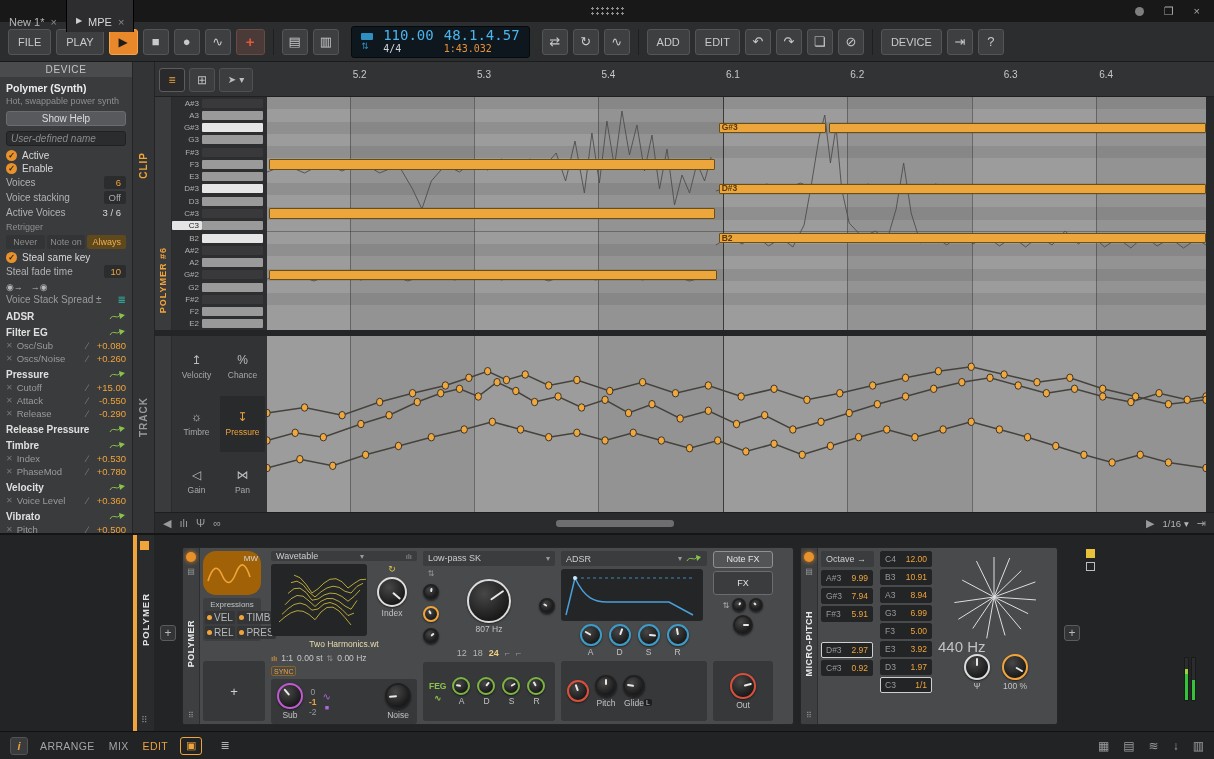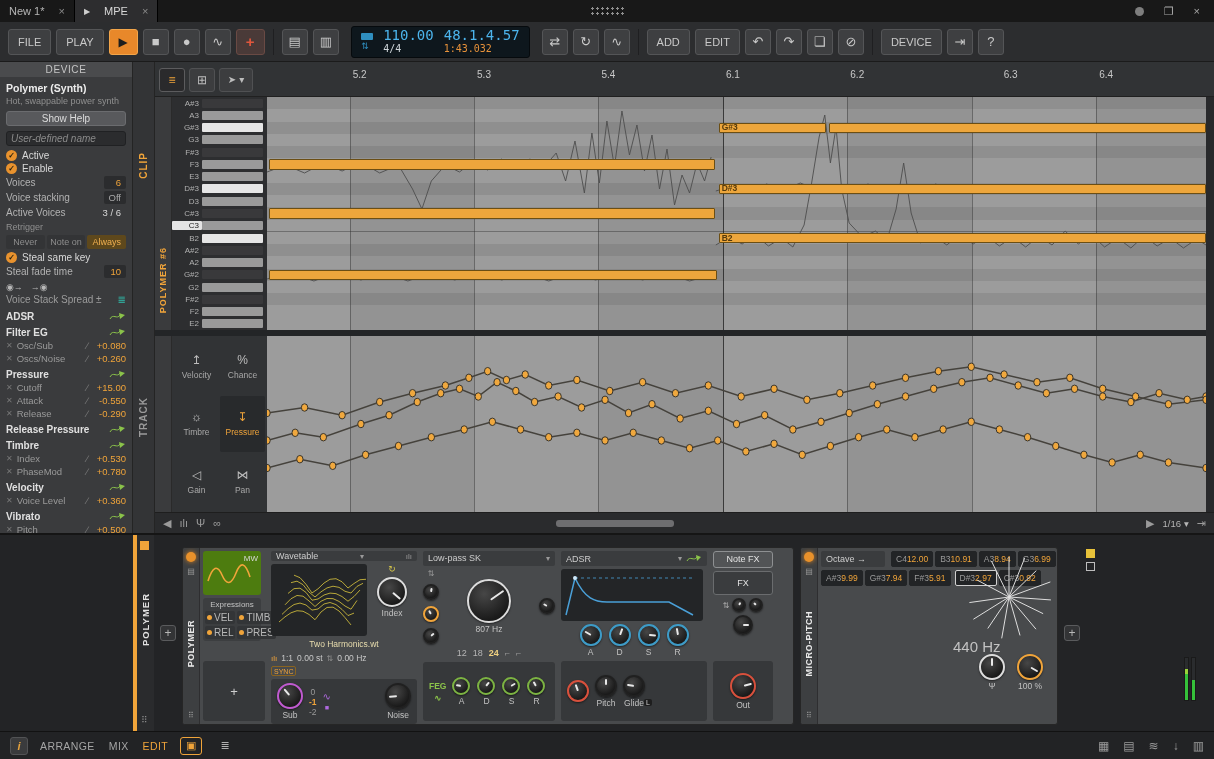--- a/index.html
+++ b/index.html
@@ -1,21 +1,21 @@
 <!DOCTYPE html>
 <html><head>
 <meta charset="utf-8">
 <style>
 *{margin:0;padding:0;box-sizing:border-box;}
 html,body{background:#141414;}
 #app{position:relative;width:1214px;height:759px;background:#2f3132;font-family:"Liberation Sans",sans-serif;font-size:11px;color:#c8c8c8;overflow:hidden;}
 
 
 .titlebar{position:absolute;top:0;left:0;right:0;height:22px;background:#181818;display:flex;align-items:stretch;z-index:30;}
-.tab{display:flex;align-items:center;gap:14px;padding:0 9px;border-right:1px solid #000;color:#b5b5b5;font-size:11px;cursor:default;}
+.tab{display:flex;gap:6px;padding:16px 9px;border-right:1px solid #000;color:#b5b5b5;font-size:11px;cursor:default;}
 .tab.active{background:#2d2d2f;color:#d8d8d8;}
 .tab .x{color:#8a8a8a;font-size:11px;}
 .tab .playg{color:#cfcfcf;font-size:8px;}
 .logo-dots{position:absolute;left:50%;top:6px;transform:translateX(-50%);width:34px;height:11px;
  background-image:radial-gradient(#8f8f8f 1.1px,transparent 1.3px);background-size:5px 5px;}
 .win-controls{margin-left:auto;display:flex;align-items:center;gap:20px;padding-right:14px;color:#a8a8a8;}
 .win-controls .circ{width:9px;height:9px;border-radius:50%;background:#7e7e7e;display:inline-block;}
 
 
 .toolbar{position:absolute;top:22px;left:0;right:0;height:40px;background:#2c2d2f;border-bottom:1px solid #1b1b1b;display:flex;align-items:center;gap:5px;padding:0 8px;z-index:29;}
@@ -122,21 +122,21 @@
 .track-strip .thandle{position:absolute;bottom:6px;left:4px;color:#8a8a8a;font-size:9px;}
 .chain{flex:1;display:flex;align-items:flex-start;gap:6px;padding:12px 8px 0 6px;position:relative;}
 .addbtn{width:16px;height:16px;border:1px solid #5a5b5d;border-radius:3px;color:#b8b8b8;display:flex;align-items:center;justify-content:center;font-size:12px;margin-top:78px;background:#333436;}
 .device{height:178px;background:#484a4c;border:1px solid #262626;border-radius:3px;display:flex;overflow:hidden;}
 .dev-header{width:17px;background:#3d3f41;border-right:1px solid #2e2e30;display:flex;flex-direction:column;align-items:center;padding:4px 0;gap:5px;flex:none;}
 .pwr{width:10px;height:10px;border-radius:50%;background:#e8912b;box-shadow:0 0 5px #d98420;flex:none;}
 .dev-header .hico{color:#9a9a9a;font-size:8px;}
 .dev-header .vname{flex:1;display:flex;align-items:center;}
 .dev-header .vname span{writing-mode:vertical-rl;transform:rotate(180deg);color:#e8e8e8;font-size:9px;font-weight:bold;letter-spacing:.5px;}
 .dcol{display:flex;flex-direction:column;padding:3px;gap:3px;}
-.scope{width:58px;height:44px;background:#4d7c0f;border-radius:3px;position:relative;padding:2px;}
+.scope{width:58px;height:44px;background:#a16207;border-radius:13px;position:relative;padding:2px;}
 .scope .mw{position:absolute;right:3px;top:3px;color:#d8d8d8;font-size:8px;}
 .exprbox{width:58px;background:#3c3e40;border-radius:3px;padding:2px;}
 .exprbox .etitle{color:#c2c2c2;font-size:8px;text-align:center;margin-bottom:2px;}
 .expgrid{display:grid;grid-template-columns:1fr 1fr;gap:2px;}
 .expcell{display:flex;align-items:center;gap:2px;font-size:10px;color:#b8b8b8;background:#333537;border-radius:2px;padding:1px 2px;}
 .led{width:5px;height:5px;border-radius:50%;background:#f0a43a;flex:none;}
 .dd{height:15px;background:#3a3c3e;border-radius:2px;color:#cccccc;font-size:9px;display:flex;align-items:center;gap:4px;padding:0 5px;}
 .dd .ar{color:#999;font-size:8px;margin-left:auto;}
 .wtwrap{display:flex;gap:3px;}
 .wtdisp{width:96px;height:72px;background:#232527;border-radius:3px;}
@@ -165,21 +165,21 @@
 .fxtab.sel{background:#525456;border-color:#8e9092;}
 .tinyrow{display:flex;align-items:center;gap:3px;justify-content:center;color:#b0b0b0;font-size:8px;}
 .knob{position:relative;border-radius:50%;background:radial-gradient(circle at 38% 32%,#474747,#1a1a1a 72%);box-shadow:0 1px 2px rgba(0,0,0,.55);flex:none;}
 .knob i{position:absolute;inset:1px;border-radius:50%;transform:rotate(var(--rot,0deg));}
 .knob i::after{content:"";position:absolute;left:50%;top:1px;width:2px;height:42%;margin-left:-1px;background:#e8e8e8;border-radius:1px;}
 .k14{width:14px;height:14px}.k16{width:16px;height:16px}.k18{width:18px;height:18px}.k20{width:20px;height:20px}.k22{width:22px;height:22px}.k26{width:26px;height:26px}.k30{width:30px;height:30px}.k44{width:44px;height:44px}
 .rw{border:2px solid #dcdcdc}.rg{border:2px solid #7cb342}.rr{border:2px solid #d8503c}.ro{border:2px solid #f0a43a}.rp{border:2px solid #c05ad0}.rc{border:2px solid #3d9bc7}.rd{border:2px solid #202020}
 .kwrap{display:flex;flex-direction:column;align-items:center;gap:2px;}
 .klab{font-size:8.5px;color:#c2c2c2;line-height:9px;}
 
-.mp-table{display:flex;flex-direction:row;gap:2px;}
+.mp-table{display:flex;flex-direction:column;gap:2px;}
 .mprow{width:52px;height:16px;background:#222426;border:1px solid #222426;border-radius:2px;display:flex;align-items:center;justify-content:space-between;padding:0 4px;font-size:8.5px;}
 .mprow .n{color:#9a9a9a;}
 .mprow .v{color:#f0a43a;}
 .mprow.sel{border-color:#cfcfcf;}
 .mpgap{height:16px;}
 .starbox{width:116px;height:88px;position:relative;}
 .chipsq{width:9px;height:9px;flex:none;}
 .meter{display:flex;gap:2px;align-items:flex-end;margin:110px 10px 0 auto;}
 .meter .mbar{width:5px;height:44px;background:linear-gradient(to top,#35c23a 0 62%,#9ad23a 62% 74%,#2a2c2e 74%);border:1px solid #1a1a1a;}
 .meter .mbar.b2{background:linear-gradient(to top,#35c23a 0 48%,#2a2c2e 48%);}

